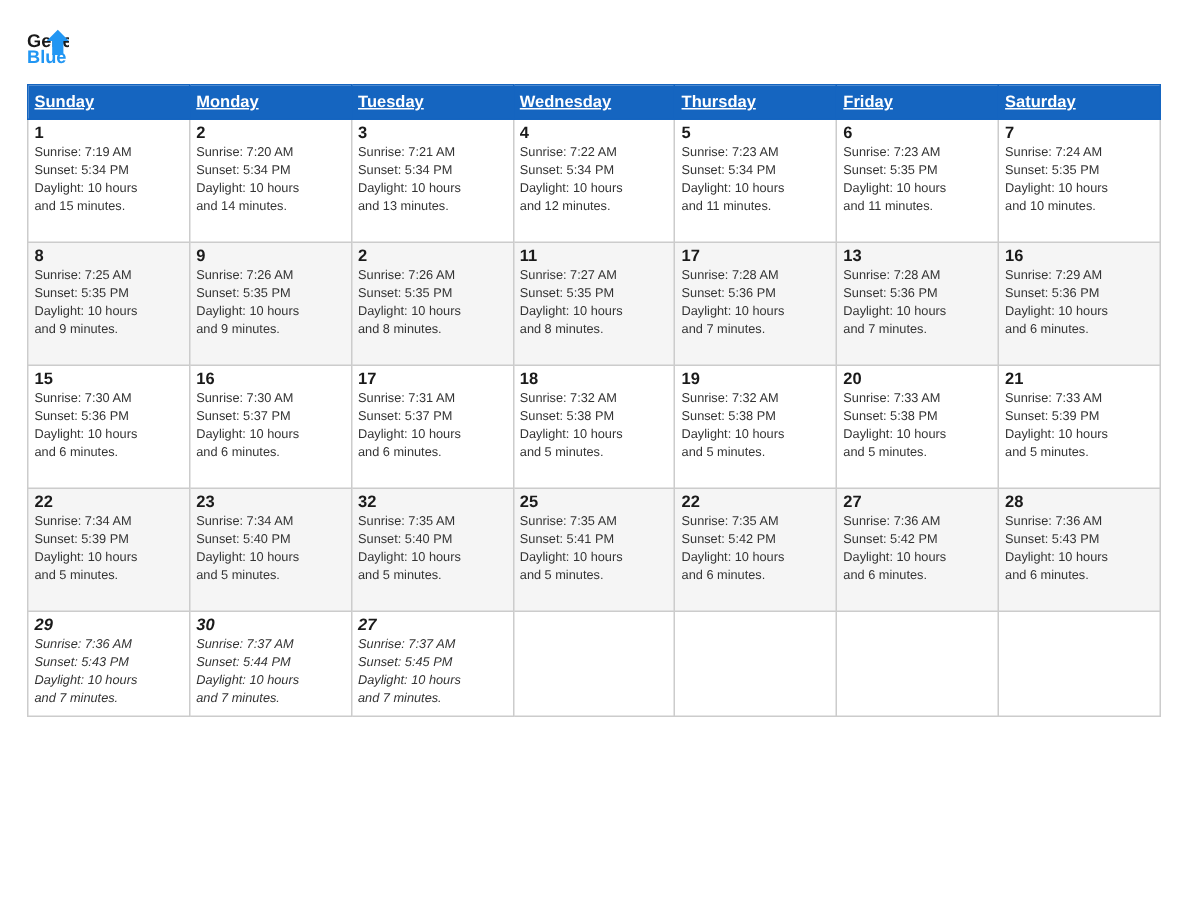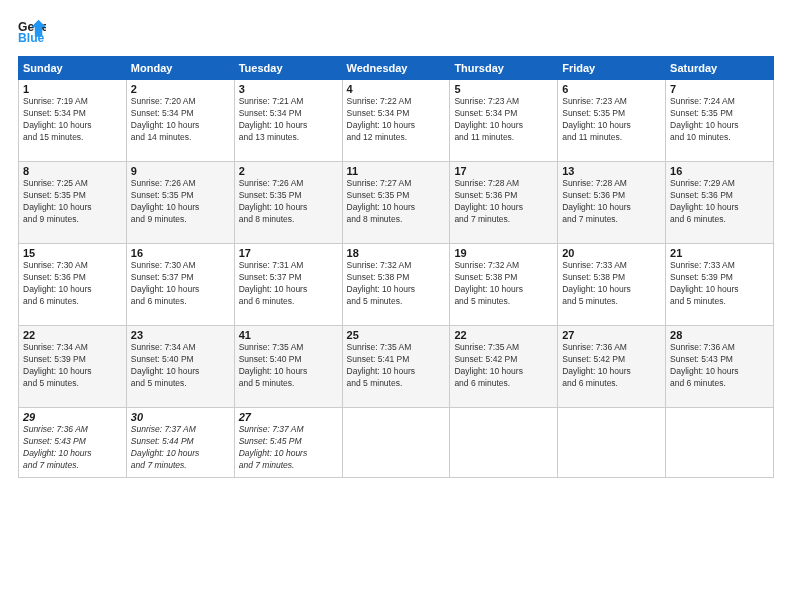--- a/index.html
+++ b/index.html
@@ -49,20 +49,21 @@
       font-size: 9.5px;
     }
     .calendar th {
       background: #1565C0;
       color: #fff;
       padding: 5px 4px;
       text-align: left;
       font-size: 11px;
       font-weight: bold;
       border: 1px solid #1565C0;
+      text-decoration: underline;
     }
     .calendar td {
       border: 1px solid #ccc;
       vertical-align: top;
       padding: 3px 4px;
       width: calc(100% / 7);
       height: 82px;
       background: #fff;
     }
     .calendar tr:nth-child(even) td {
@@ -331,21 +332,21 @@
           <td>
         <span class="day-num">23</span>
         <div class="day-detail">
           Sunrise: 7:34 AM<br>
           Sunset: 5:40 PM<br>
           Daylight: 10 hours<br>
           and 5 minutes.
         </div>
       </td>
           <td>
-        <span class="day-num">41</span>
+        <span class="day-num">32</span>
         <div class="day-detail">
           Sunrise: 7:35 AM<br>
           Sunset: 5:40 PM<br>
           Daylight: 10 hours<br>
           and 5 minutes.
         </div>
       </td>
           <td>
         <span class="day-num">25</span>
         <div class="day-detail">

